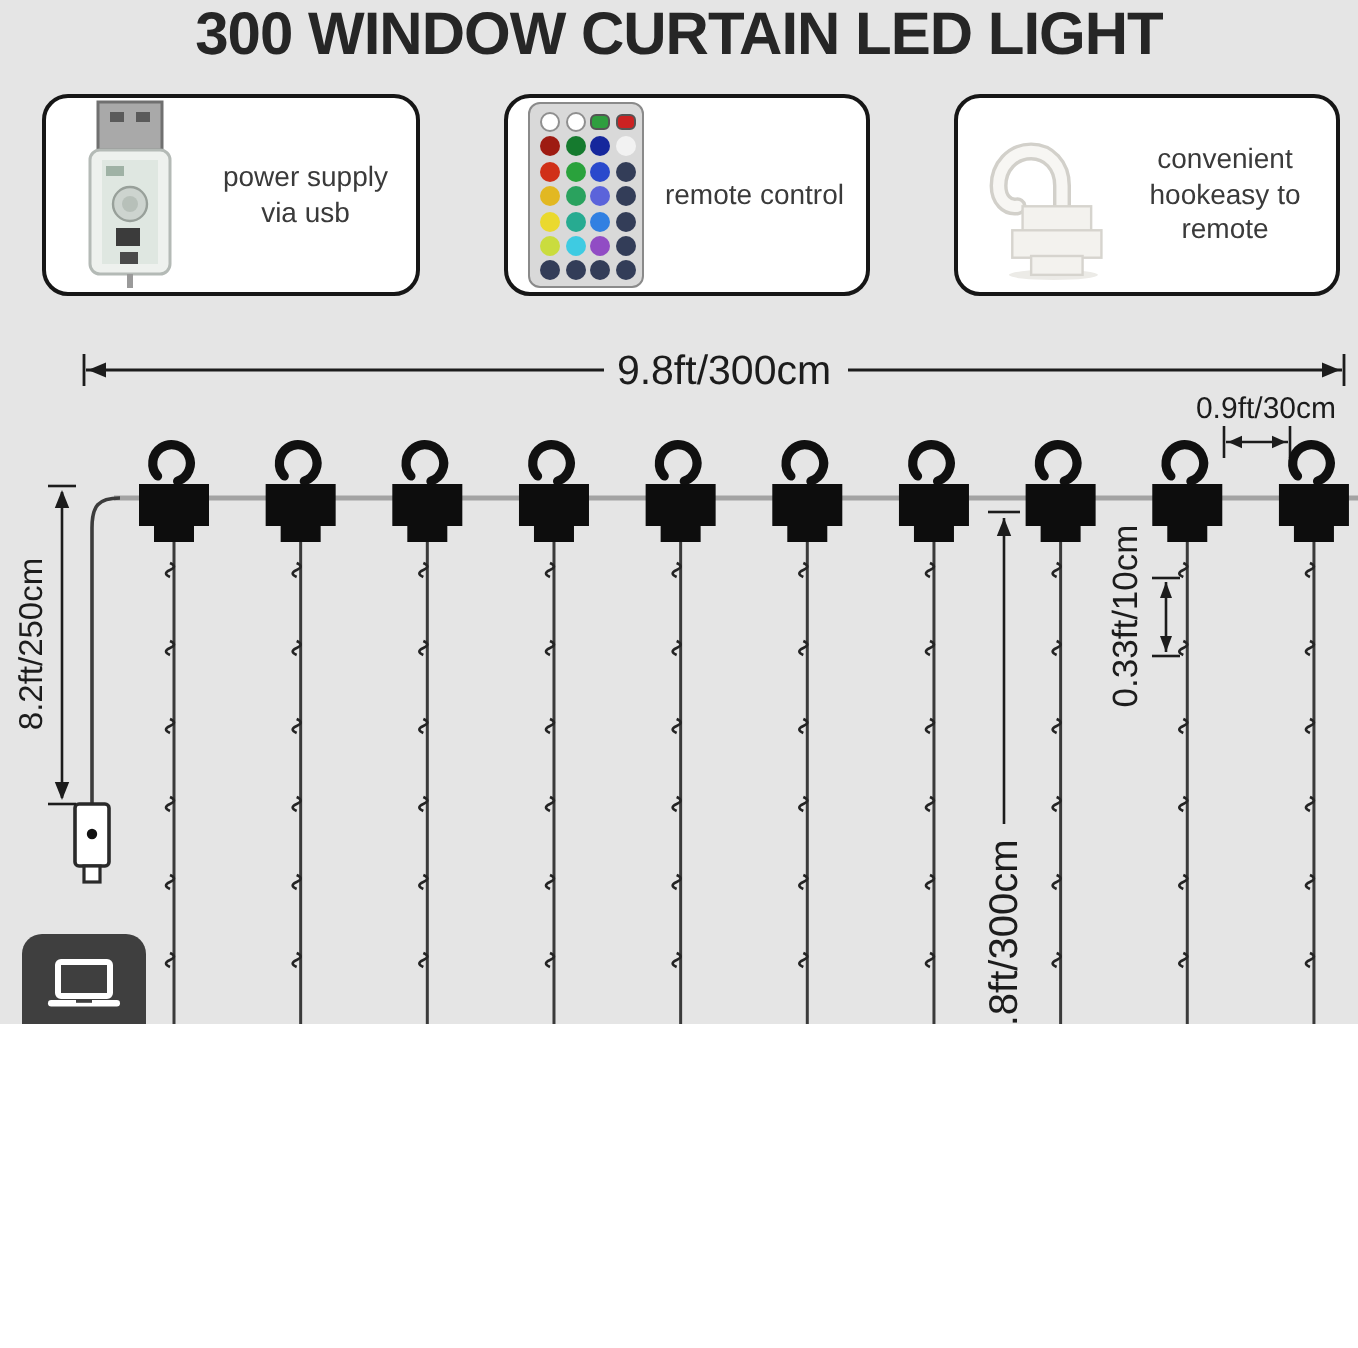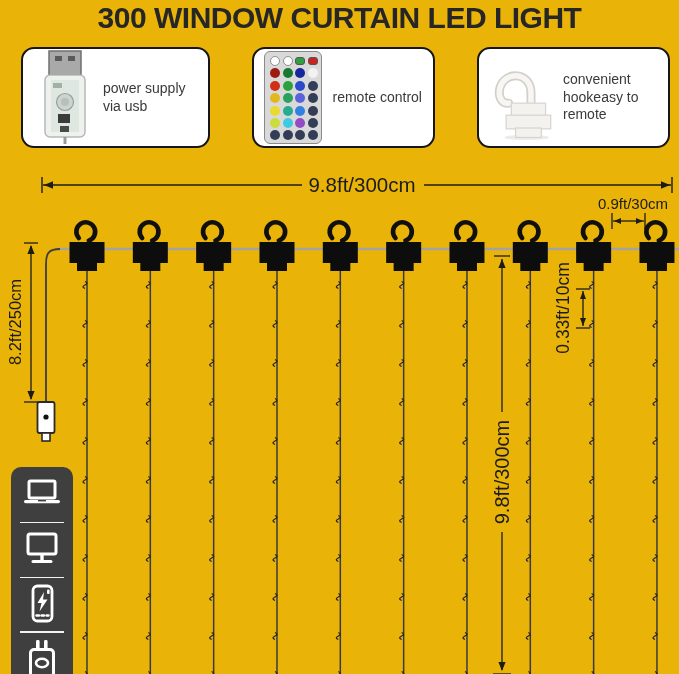--- a/index.html
+++ b/index.html
@@ -1,25 +1,25 @@
 <!DOCTYPE html>
 <html><head>
 <meta charset="utf-8">
 <style>
   * { box-sizing: border-box; margin: 0; padding: 0; }
   html,body { background:#fff; }
   body { font-family: "Liberation Sans", sans-serif; }
-  .page { position:relative; width:679px; height:674px; background:#eab308; overflow:hidden; }
+  .page { position:relative; width:679px; height:512px; background:#e5e5e5; overflow:hidden; }
 
   
   .title { position:absolute; top:1px; left:0; width:679px; text-align:center;
            font-size:30px; font-weight:bold; letter-spacing:-0.5px; color:#262626; }
 
   
-  .features { position:absolute; top:47px; left:21px; width:649px; display:flex; gap:42px; }
+  .features { position:absolute; top:47px; left:21px; width:649px; display:flex; gap:42px;text-align:center; }
   .fbox { height:101px; border:2px solid #161616; border-radius:13px; background:#fff;
           display:flex; align-items:center; padding:2px 6px 2px 10px; }
   .fbox-1 { width:190px; }
   .fbox-2 { width:183px; }
   .fbox-3 { width:193px; }
   .fbox .flabel { font-size:14px; color:#3a3a3a; line-height:1.28; }
   .fbox-3 .flabel { width:122px; }
 
   
   .remote { width:58px; height:93px; background:#d9d9d9; border:1.5px solid #8a8a8a;

